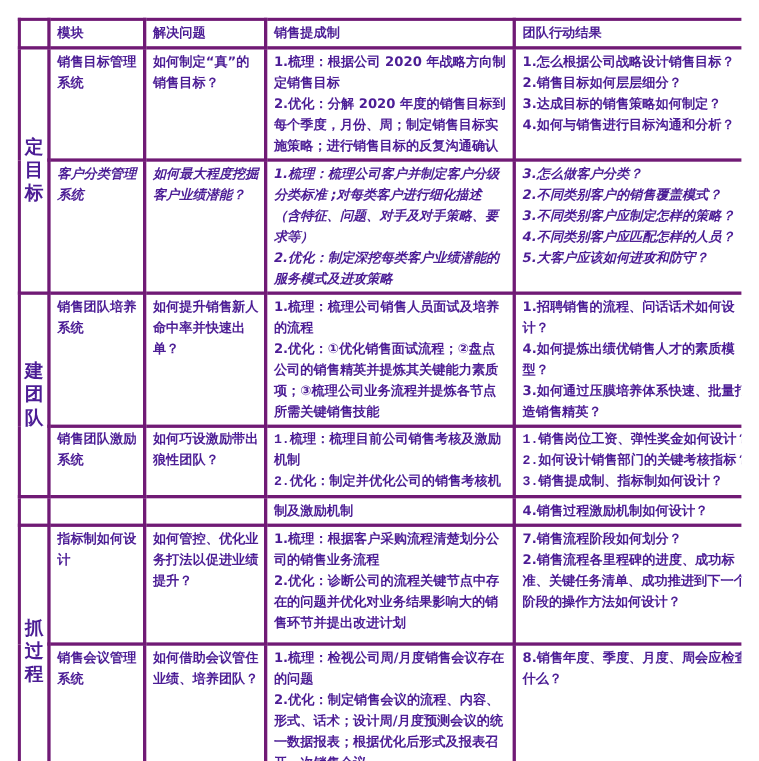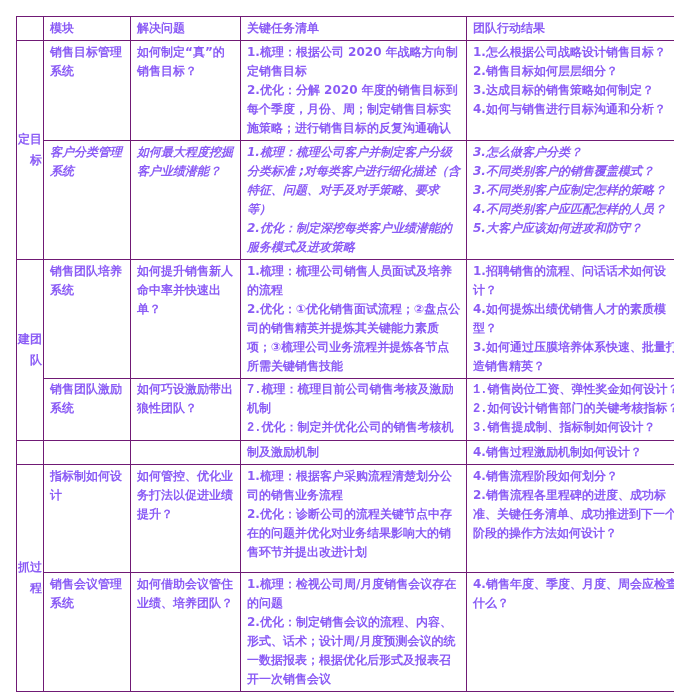--- a/index.html
+++ b/index.html
@@ -7,41 +7,41 @@
     margin: 8px;
     font-family: "DejaVu Sans", "Liberation Sans", sans-serif;
   }
   .doc-table {
     border-collapse: collapse;
     table-layout: fixed;
     width: 675px;
     background: #ffffff;
   }
   .doc-table th, .doc-table td {
-    border: 1px solid #701a75;
-    color: #8b5cf6;
+    border: 3px solid #701a75;
+    color: #4c1d95;
     font-size: 12px;
     font-weight: 700;
     line-height: 19px;
     vertical-align: top;
     text-align: left;
     padding: 2px 5px 2px 6px;
     overflow: hidden;
     word-break: break-all;
   }
   .doc-table thead th {
     height: 16px;
     padding-top: 2px;
     padding-bottom: 2px;
   }
   td.group-cell {
     vertical-align: middle;
-    text-align: right;
+    text-align: center;
     padding: 3px 1px;
-    font-size: 12px;
+    font-size: 17px;
     line-height: 21px;
     word-break: break-all;
   }
   .cell-item { margin: 0; }
 </style>
 </head>
 <body>
 
 <table class="doc-table">
   <colgroup>
@@ -49,21 +49,21 @@
     <col style="width:87px">
     <col style="width:110px">
     <col style="width:226px">
     <col style="width:225px">
   </colgroup>
   <thead>
     <tr>
       <th></th>
       <th>模块</th>
       <th>解决问题</th>
-      <th>关键任务清单</th>
+      <th>销售提成制</th>
       <th>团队行动结果</th>
     </tr>
   </thead>
   <tbody id="table-body">
       <tr style="height: 82px;">
         <td class="group-cell" rowspan="2">定目标</td>
         <td>销售目标管理系统</td>
         <td>如何制定“真”的销售目标？</td>
         <td>
           <div class="cell-item">1.梳理：根据公司 2020 年战略方向制定销售目标</div>
@@ -78,21 +78,21 @@
       </tr>
       <tr style="height: 93px; font-style: italic;">
         <td>客户分类管理系统</td>
         <td>如何最大程度挖掘客户业绩潜能？</td>
         <td>
           <div class="cell-item">1.梳理：梳理公司客户并制定客户分级分类标准 ;对每类客户进行细化描述（含特征、问题、对手及对手策略、要求等）</div>
           <div class="cell-item">2.优化：制定深挖每类客户业绩潜能的服务模式及进攻策略</div>
         </td>
         <td>
           <div class="cell-item">3.怎么做客户分类？</div>
-          <div class="cell-item">3.不同类别客户的销售覆盖模式？</div>
+          <div class="cell-item">2.不同类别客户的销售覆盖模式？</div>
           <div class="cell-item">3.不同类别客户应制定怎样的策略？</div>
           <div class="cell-item">4.不同类别客户应匹配怎样的人员？</div>
           <div class="cell-item">5.大客户应该如何进攻和防守？</div>
         </td>
       </tr>
       <tr style="height: 100px;">
         <td class="group-cell" rowspan="2">建团队</td>
         <td>销售团队培养系统</td>
         <td>如何提升销售新人命中率并快速出单？</td>
         <td>
@@ -102,21 +102,21 @@
         <td>
           <div class="cell-item">1.招聘销售的流程、问话话术如何设计？</div>
           <div class="cell-item">4.如何提炼出绩优销售人才的素质模型？</div>
           <div class="cell-item">3.如何通过压膜培养体系快速、批量打造销售精英？</div>
         </td>
       </tr>
       <tr style="height: 62px; font-family: Liberation Mono, monospace;">
         <td>销售团队激励系统</td>
         <td>如何巧设激励带出狼性团队？</td>
         <td>
-          <div class="cell-item">7.梳理：梳理目前公司销售考核及激励机制</div>
+          <div class="cell-item">1.梳理：梳理目前公司销售考核及激励机制</div>
           <div class="cell-item">2.优化：制定并优化公司的销售考核机</div>
         </td>
         <td>
           <div class="cell-item">1.销售岗位工资、弹性奖金如何设计？</div>
           <div class="cell-item">2.如何设计销售部门的关键考核指标？</div>
           <div class="cell-item">3.销售提成制、指标制如何设计？</div>
         </td>
       </tr>
       <tr style="height: 20px;">
         <td class="group-cell" rowspan="1"></td>
@@ -131,33 +131,33 @@
       </tr>
       <tr style="height: 108px;">
         <td class="group-cell" rowspan="2">抓过程</td>
         <td>指标制如何设计</td>
         <td>如何管控、优化业务打法以促进业绩提升？</td>
         <td>
           <div class="cell-item">1.梳理：根据客户采购流程清楚划分公司的销售业务流程</div>
           <div class="cell-item">2.优化：诊断公司的流程关键节点中存在的问题并优化对业务结果影响大的销售环节并提出改进计划</div>
         </td>
         <td>
-          <div class="cell-item">4.销售流程阶段如何划分？</div>
+          <div class="cell-item">7.销售流程阶段如何划分？</div>
           <div class="cell-item">2.销售流程各里程碑的进度、成功标准、关键任务清单、成功推进到下一个阶段的操作方法如何设计？</div>
         </td>
       </tr>
       <tr style="height: 105px; padding-left: 48px;">
         <td>销售会议管理系统</td>
         <td>如何借助会议管住业绩、培养团队？</td>
         <td>
           <div class="cell-item">1.梳理：检视公司周/月度销售会议存在的问题</div>
           <div class="cell-item">2.优化：制定销售会议的流程、内容、形式、话术；设计周/月度预测会议的统一数据报表；根据优化后形式及报表召开一次销售会议</div>
         </td>
         <td>
-          <div class="cell-item">4.销售年度、季度、月度、周会应检查什么？</div>
+          <div class="cell-item">8.销售年度、季度、月度、周会应检查什么？</div>
         </td>
       </tr>
       <tr style="height: 85px;">
         <td class="group-cell" rowspan="1">拿结果</td>
         <td>业绩分析与漏洞管理系统</td>
         <td>如何精准预测业绩并加速推进？</td>
         <td></td>
         <td></td>
       </tr>
     </tbody>

